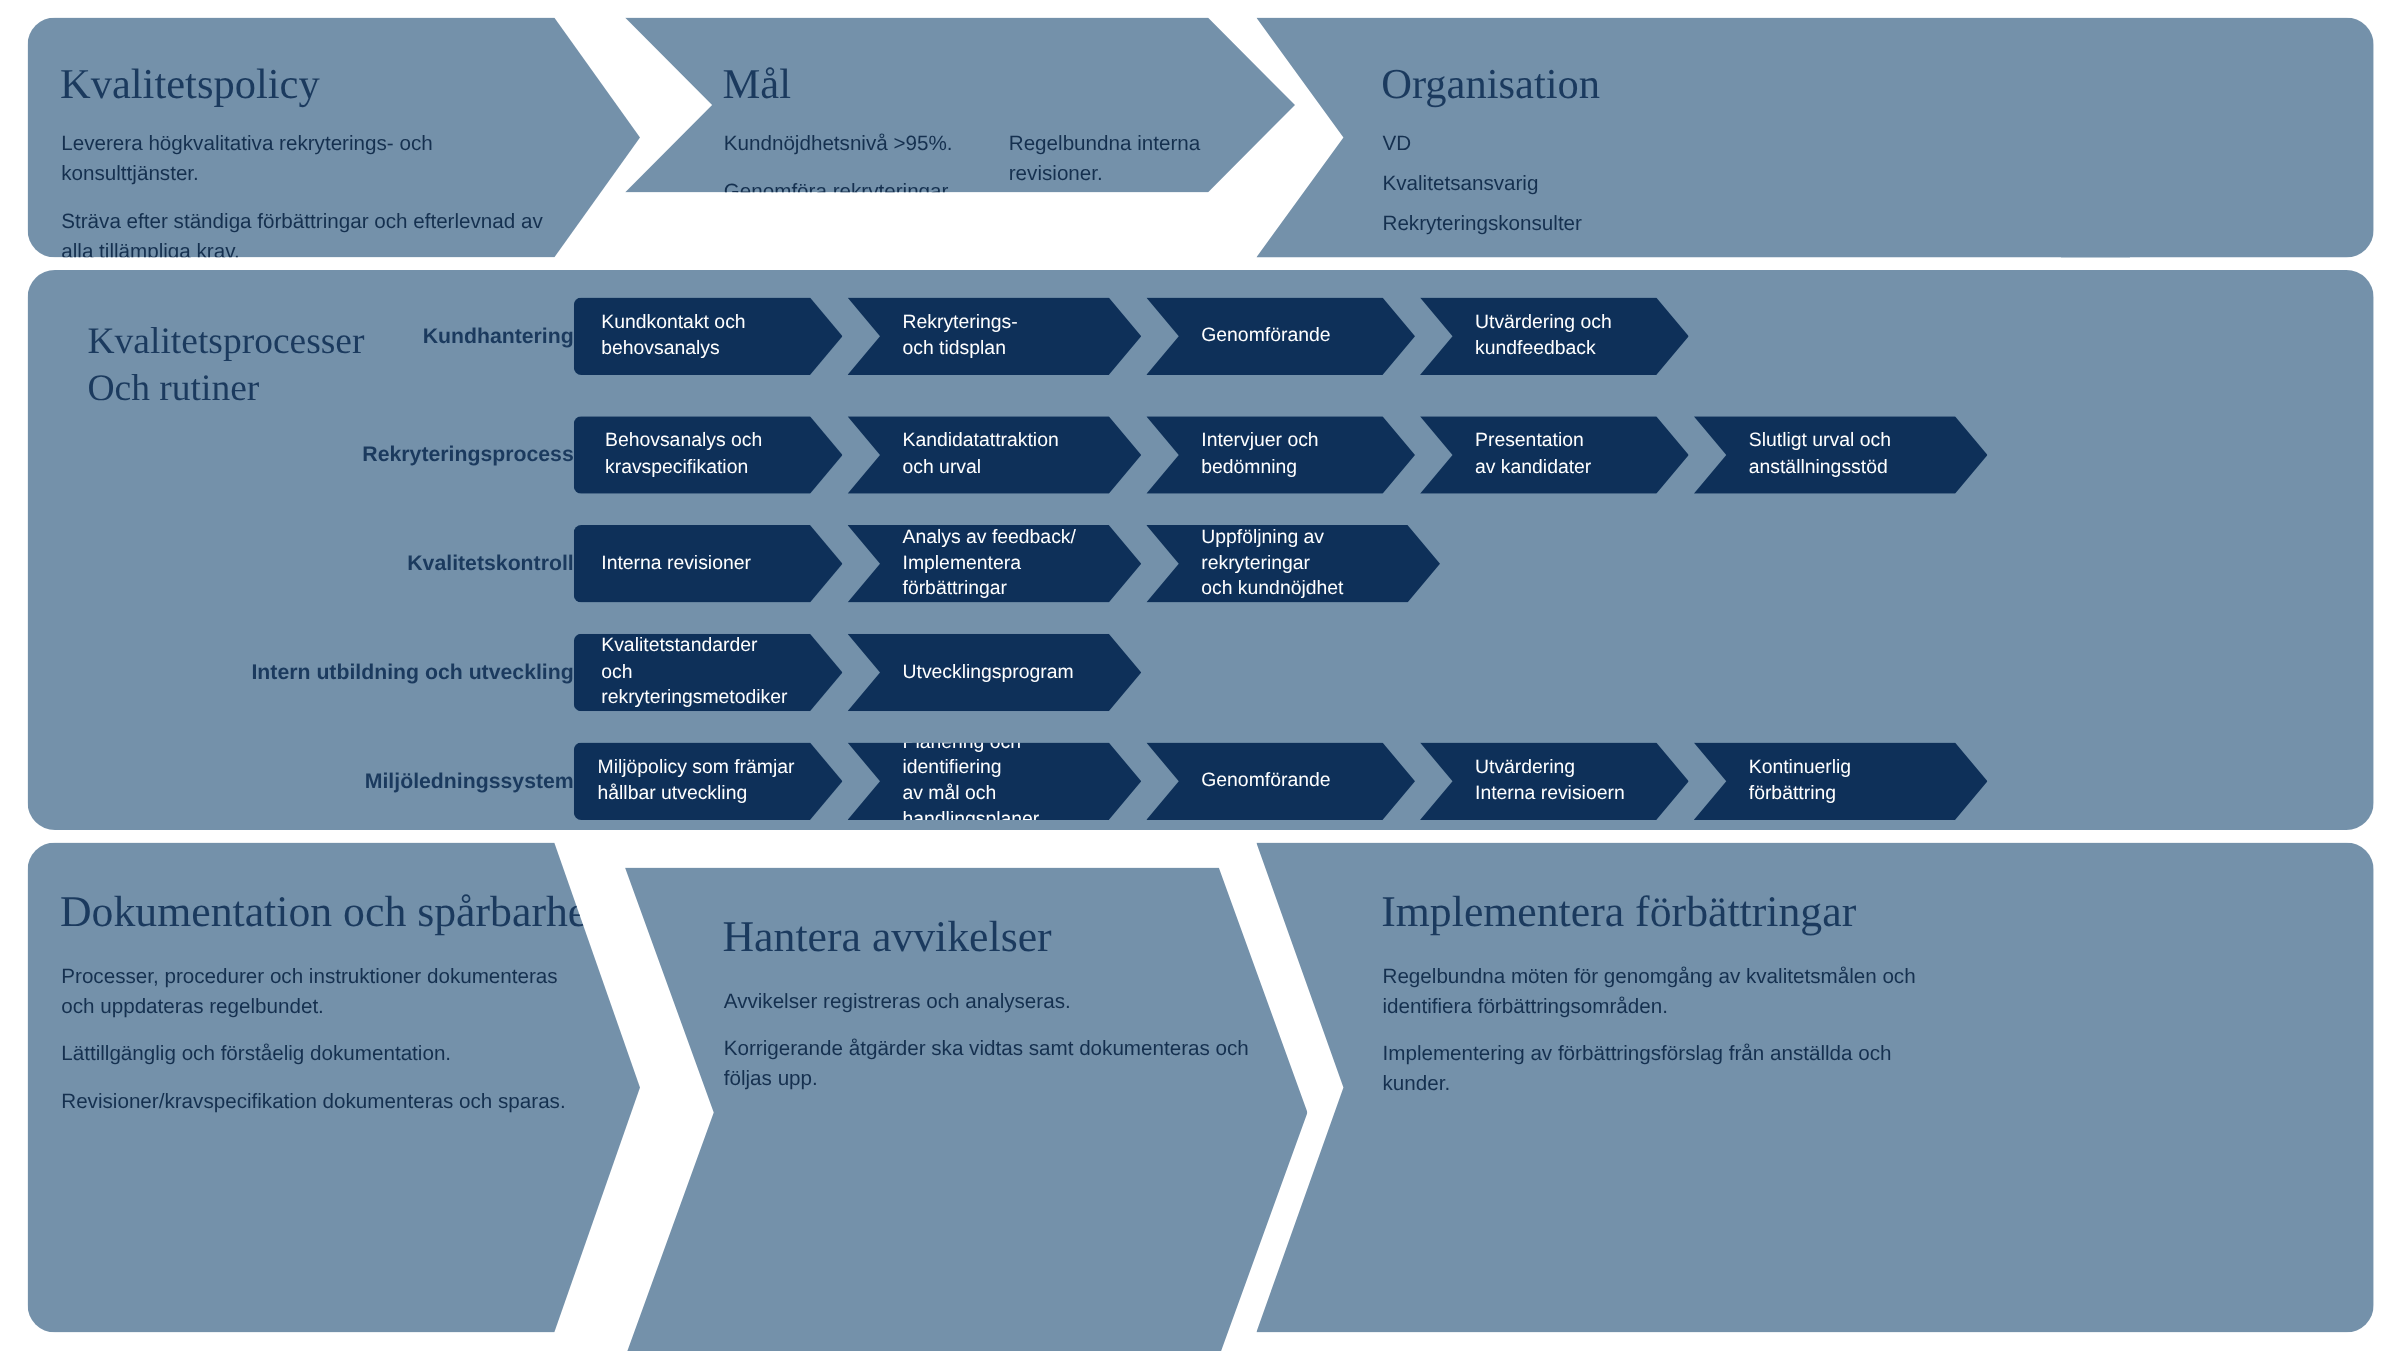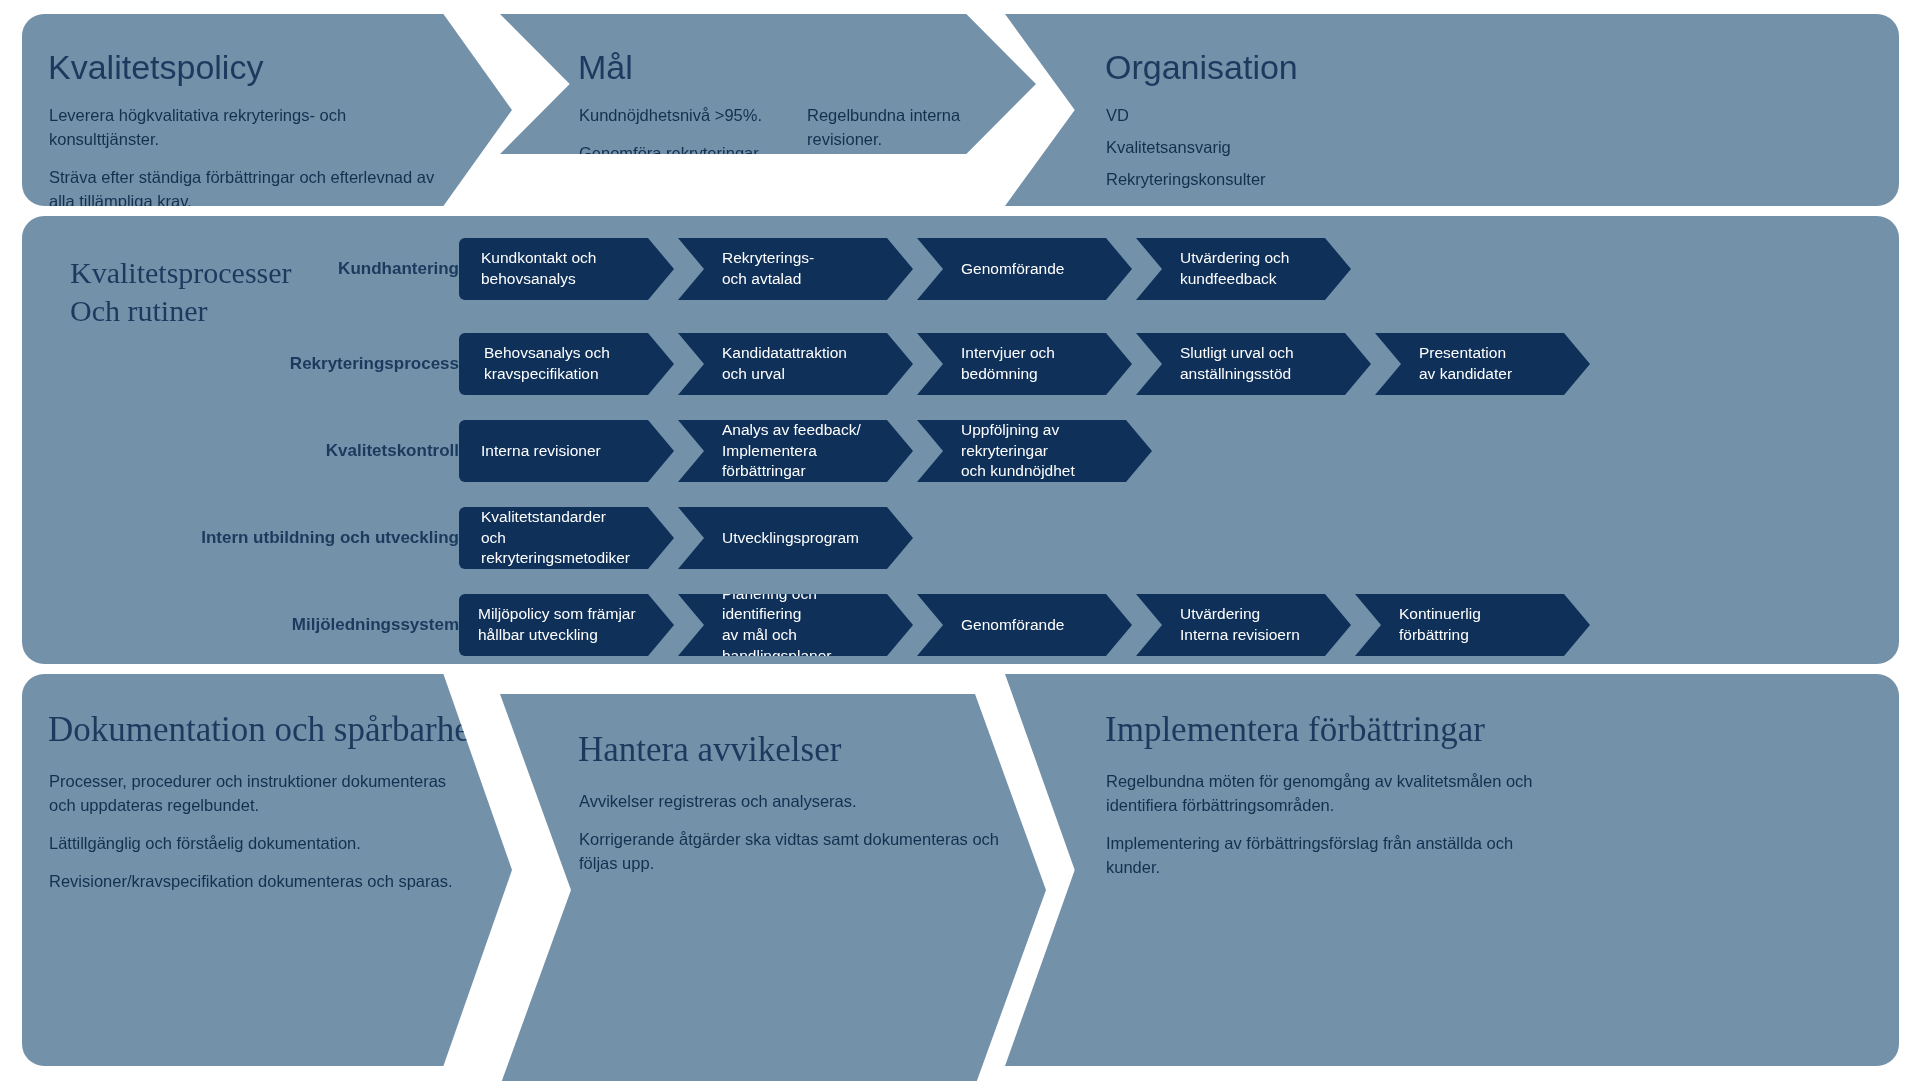--- a/index.html
+++ b/index.html
@@ -20,21 +20,21 @@
     background: #ffffff;
   }
 
   
   .panel {
     position: absolute;
     background: #7491aa;
     box-sizing: border-box;
   }
   .panel-title {
-    font-family: Liberation Sans, sans-serif;
+    font-family: Liberation Serif, serif;
     color: #1b3a5e;
     font-size: 34px;
     line-height: 1.05;
     font-weight: 400;
     white-space: nowrap;
   }
   .panel-body {
     color: #15304f;
     font-size: 16.5px;
     line-height: 1.45;
@@ -208,21 +208,21 @@
     <div id="proc-rows">
         <div class="proc-row" style="top: 22px;">
           <div class="row-label">Kundhantering</div>
           <div class="chev-strip">
             <div class="chev first" style="width: 215px;">
               <div class="chev-label">Kundkontakt och
 behovsanalys</div>
             </div>
             <div class="chev notched" style="width: 235px;">
               <div class="chev-label">Rekryterings-
-och avtalad</div>
+och tidsplan</div>
             </div>
             <div class="chev notched" style="width: 215px;">
               <div class="chev-label">Genomförande</div>
             </div>
             <div class="chev notched" style="width: 215px;">
               <div class="chev-label">Utvärdering och
 kundfeedback</div>
             </div>
           </div>
         </div>
@@ -234,27 +234,27 @@
 kravspecifikation</div>
             </div>
             <div class="chev notched" style="width: 235px;">
               <div class="chev-label">Kandidatattraktion
 och urval</div>
             </div>
             <div class="chev notched" style="width: 215px;">
               <div class="chev-label">Intervjuer och
 bedömning</div>
             </div>
+            <div class="chev notched" style="width: 215px;">
+              <div class="chev-label">Presentation
+av kandidater</div>
+            </div>
             <div class="chev notched" style="width: 235px;">
               <div class="chev-label">Slutligt urval och
 anställningsstöd</div>
-            </div>
-            <div class="chev notched" style="width: 215px;">
-              <div class="chev-label">Presentation
-av kandidater</div>
             </div>
           </div>
         </div>
         <div class="proc-row" style="top: 204px;">
           <div class="row-label">Kvalitetskontroll</div>
           <div class="chev-strip">
             <div class="chev first" style="width: 215px;">
               <div class="chev-label">Interna revisioner</div>
             </div>
             <div class="chev notched" style="width: 235px;">

